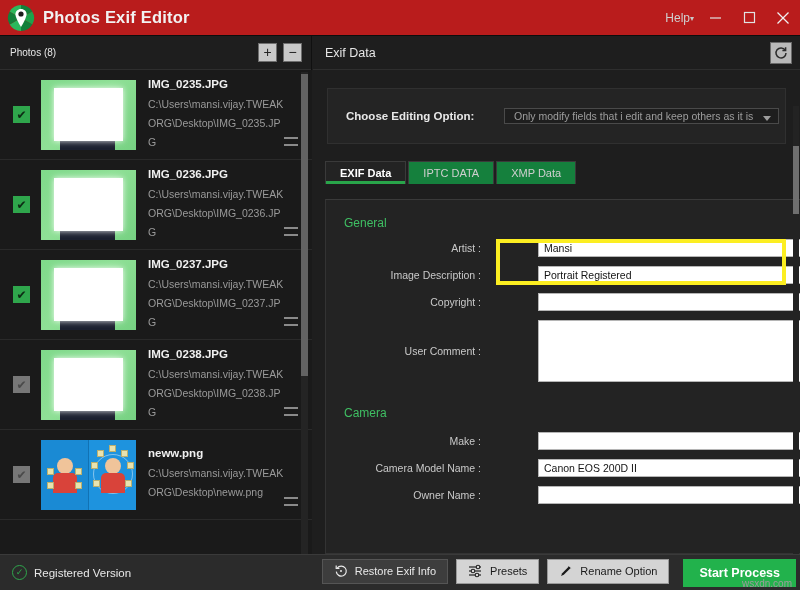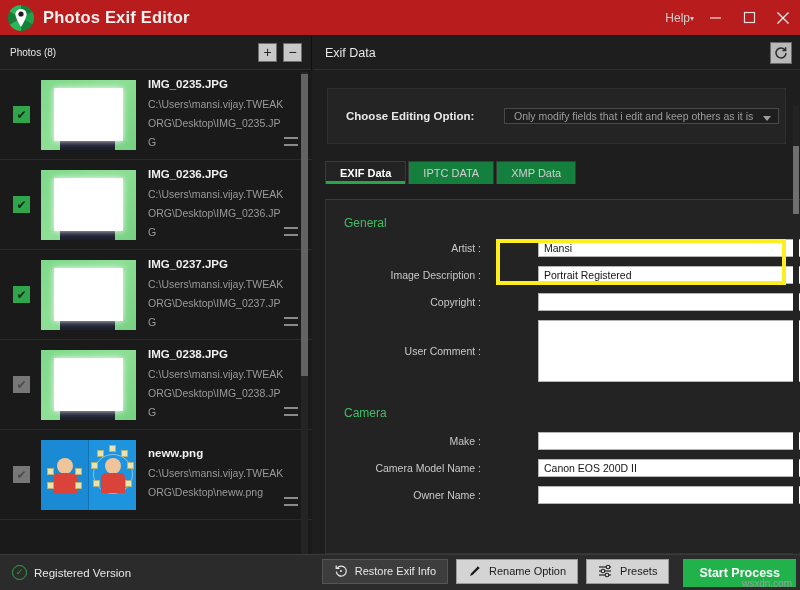--- a/index.html
+++ b/index.html
@@ -592,39 +592,39 @@
       <div class="gbtn dark">
         <svg width="14" height="14" viewBox="0 0 14 14">
           <path d="M3.2 4.2 A5 5 0 1 1 2.3 7.6" fill="none" stroke="#e8e8e8" stroke-width="1.2"></path>
           <polyline points="2.2,1.4 2.2,4.5 5.4,4.5" fill="none" stroke="#e8e8e8" stroke-width="1.2"></polyline>
           <circle cx="7" cy="7" r="1" fill="#e8e8e8"></circle>
         </svg>
         <span>Restore Exif Info</span>
       </div>
 
       <div class="gbtn">
-        <svg width="14" height="14" viewBox="0 0 14 14">
-          <path d="M2 12 L3.2 9.2 L9.8 2.6 L11.4 4.2 L4.8 10.8 Z" fill="#1a1a1a"></path>
-          <path d="M9.8 2.6 L11.4 4.2" stroke="#1a1a1a" stroke-width="1"></path>
-        </svg>
-        <span>Rename Option</span>
-      </div>
-
-      <div class="gbtn">
         <svg width="15" height="14" viewBox="0 0 15 14">
           <line x1="1" y1="3" x2="13" y2="3" stroke="#222" stroke-width="1.2"></line>
           <line x1="1" y1="7" x2="13" y2="7" stroke="#222" stroke-width="1.2"></line>
           <line x1="1" y1="11" x2="13" y2="11" stroke="#222" stroke-width="1.2"></line>
           <circle cx="10" cy="3" r="1.8" fill="#d4d4d4" stroke="#222" stroke-width="1.1"></circle>
           <circle cx="5" cy="7" r="1.8" fill="#d4d4d4" stroke="#222" stroke-width="1.1"></circle>
           <circle cx="9" cy="11" r="1.8" fill="#d4d4d4" stroke="#222" stroke-width="1.1"></circle>
         </svg>
         <span>Presets</span>
       </div>
 
+      <div class="gbtn">
+        <svg width="14" height="14" viewBox="0 0 14 14">
+          <path d="M2 12 L3.2 9.2 L9.8 2.6 L11.4 4.2 L4.8 10.8 Z" fill="#1a1a1a"></path>
+          <path d="M9.8 2.6 L11.4 4.2" stroke="#1a1a1a" stroke-width="1"></path>
+        </svg>
+        <span>Rename Option</span>
+      </div>
+
       <div class="start-btn">
         <span>Start Process</span>
       </div>
     </div>
 
     <div class="watermark">wsxdn.com</div>
   </div>
 
 </div>
 

